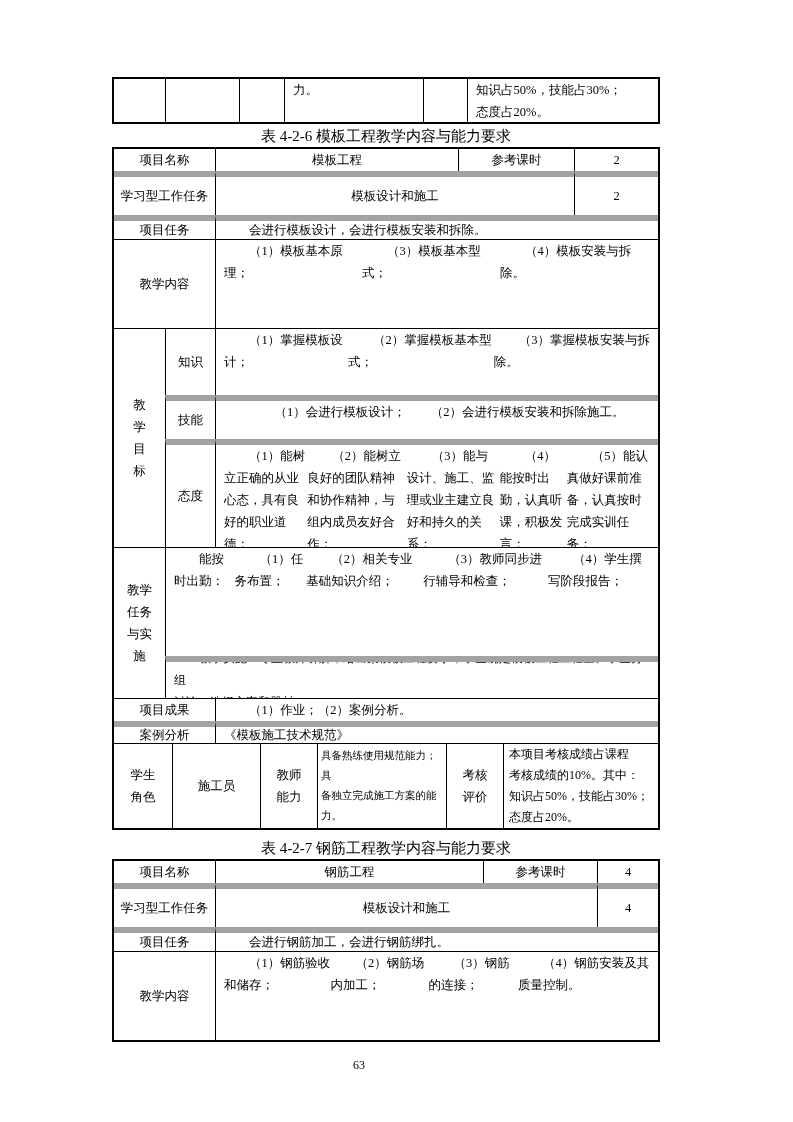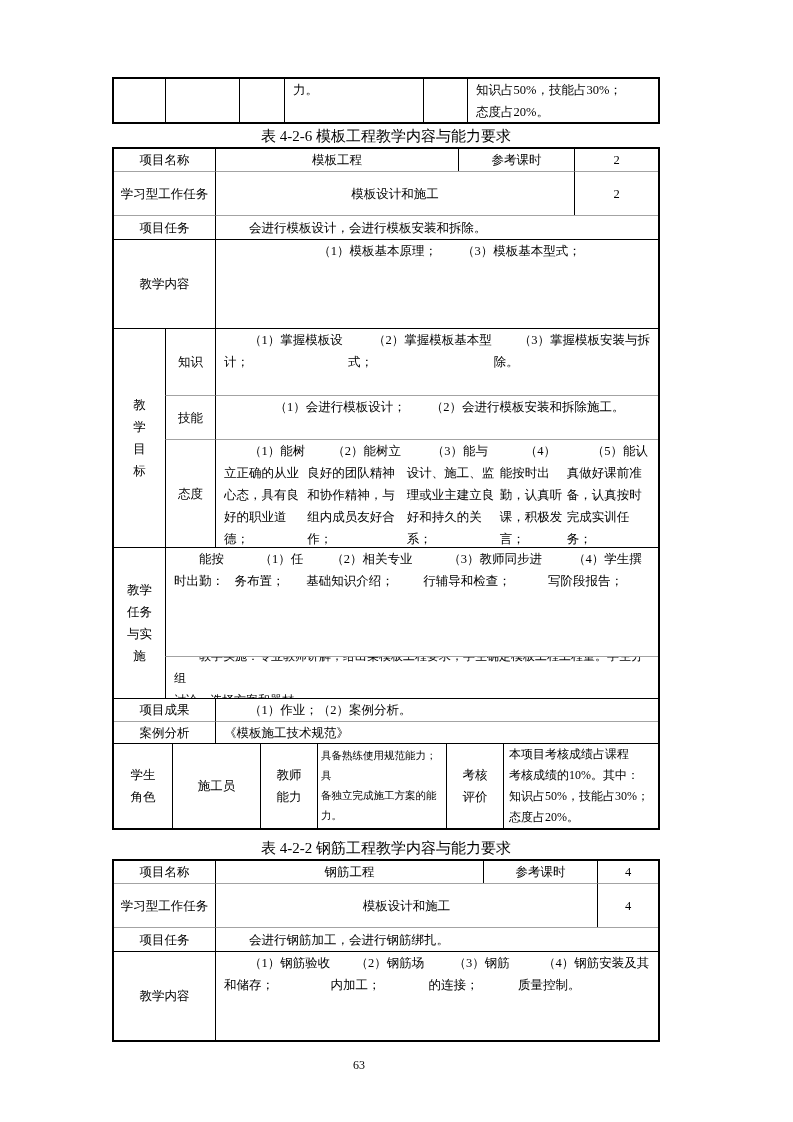--- a/index.html
+++ b/index.html
@@ -10,21 +10,21 @@
     font-size:12.5px; line-height:22px;
   }
   .tbl {
     position:absolute; left:112px; width:548px;
     border:2px solid #000; box-sizing:border-box; background:#fff;
   }
   .sec { display:grid; }
   .sec.bt { border-top:1px solid #000; }
   .cell { box-sizing:border-box; overflow:hidden; min-width:0; }
   .bl { border-left:1px solid #000; }
-  .rt { border-top:1px solid #a3a3a3; }
+  .rt { border-top:6px solid #a3a3a3; }
   .lab {
     display:flex; align-items:center; justify-content:center;
     text-align:center; white-space:pre-line;
   }
   .valc { display:flex; align-items:center; justify-content:center; text-align:center; }
   .items { display:flex; flex-direction:row; justify-content:center; padding:0 8px; }
   .items > div { text-indent:25px; }
   .para {
     display:flex; flex-direction:column; justify-content:center; padding:0 8px;
   }
@@ -98,20 +98,21 @@
       <div class="cell bl rt span3 para">
         <div>会进行模板设计，会进行模板安装和拆除。</div>
       </div>
     </div>
 
     <div class="sec s2 bt">
       <div class="cell lab">教学内容</div>
       <div class="cell bl items">
         <div>（1）模板基本原理；</div>
         <div>（3）模板基本型式；</div>
+        <div>（4）模板安装与拆除。</div>
       </div>
     </div>
 
     <div class="sec s3 bt">
       <div class="cell lab rspan3">教
 学
 目
 标</div>
 
       <div class="cell bl lab">知识</div>
@@ -180,21 +181,21 @@
       <div class="cell bl lab">考核
 评价</div>
       <div class="cell bl para noind pre medtxt" style="padding:0 5px; line-height:21px;">本项目考核成绩占课程
 考核成绩的10%。其中：
 知识占50%，技能占30%；
 态度占20%。</div>
     </div>
 
   </div>
 
-  <div class="caption" style="top:838px;">表 4-2-2 钢筋工程教学内容与能力要求</div>
+  <div class="caption" style="top:838px;">表 4-2-7 钢筋工程教学内容与能力要求</div>
 
   <div class="tbl t7">
 
     <div class="sec s1">
       <div class="cell lab">项目名称</div>
       <div class="cell bl valc">钢筋工程</div>
       <div class="cell bl lab">参考课时</div>
       <div class="cell bl valc">4</div>
 
       <div class="cell lab rt">学习型工作任务</div>

